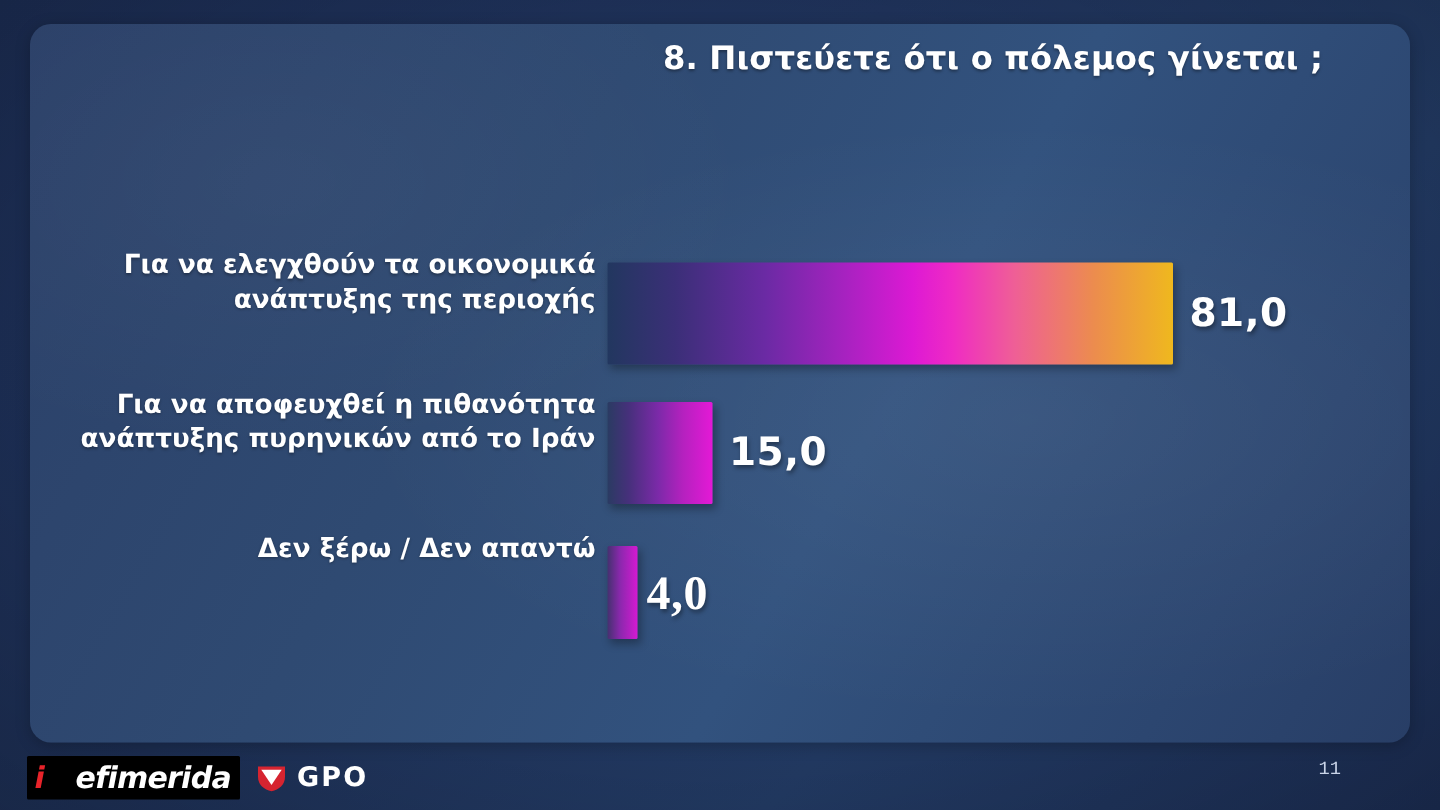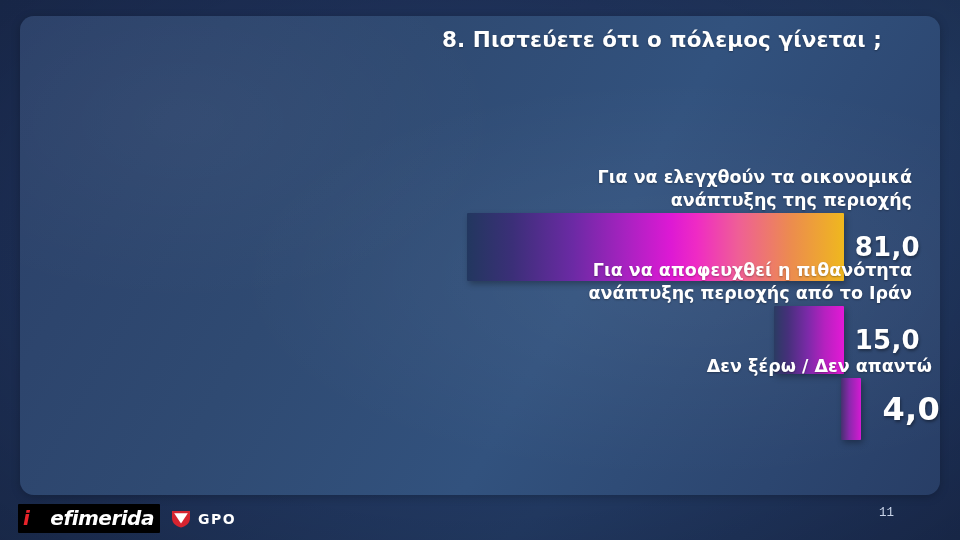--- a/index.html
+++ b/index.html
@@ -78,26 +78,25 @@
     width: 920px;
     height: 479px;
     z-index: 3;
   }
 
   .row {
     position: absolute;
     left: 0;
     width: 920px;
     display: flex;
-    align-items: flex-end;
-    flex-direction: column;
+    align-items: flex-start;
   }
   .row-1 { top: 166px; height: 86px; }
   .row-2 { top: 259px; height: 86px; }
-  .row-3 { top: 355px; height: 80px; padding-left: 20px; }
+  .row-3 { top: 355px; height: 80px; }
 
   .cat-label {
     width: 405px;
     padding-right: 8px;
     box-sizing: border-box;
     text-align: right;
     color: #ffffff;
     font-size: 17.5px;
     font-weight: bold;
     line-height: 1.34;
@@ -153,21 +152,21 @@
 
   .value {
     margin-left: 11px;
     color: #ffffff;
     font-size: 26px;
     font-weight: bold;
     letter-spacing: 0.3px;
     text-shadow: 1px 2px 3px rgba(0,0,0,0.38);
     white-space: nowrap;
   }
-  .row-3 .value { font-size: 32px; margin-left: 21px; }
+  .row-3 .value { font-size: 32px; margin-left: 6px; font-family: Liberation Serif, serif; }
 
   
   .footer {
     position: absolute;
     left: 0;
     bottom: 0;
     width: 960px;
     height: 45px;
     z-index: 5;
   }
@@ -210,21 +209,21 @@
     gap: 6px;
   }
   .gpo-mark {
     width: 22px;
     height: 18px;
     position: relative;
     display: inline-block;
   }
   .gpo-text {
     color: #ffffff;
-    font-size: 14px;
+    font-size: 18px;
     font-weight: bold;
     letter-spacing: 1.5px;
   }
 
   .page-number {
     position: absolute;
     right: 66px;
     top: 11px;
     color: #c9d4e8;
     font-size: 12.5px;
@@ -249,21 +248,21 @@
       </div>
       <div class="bar-wrap">
         <div class="bar bar-1"></div>
         <div class="value">81,0</div>
       </div>
     </div>
 
     <div class="row row-2">
       <div class="cat-label">
         <span>Για να αποφευχθεί η πιθανότητα</span><br>
-        <span>ανάπτυξης περιοχής από το Ιράν</span>
+        <span>ανάπτυξης πυρηνικών από το Ιράν</span>
       </div>
       <div class="bar-wrap">
         <div class="bar bar-2"></div>
         <div class="value">15,0</div>
       </div>
     </div>
 
     <div class="row row-3">
       <div class="cat-label">
         <span>Δεν ξέρω / Δεν απαντώ</span>

